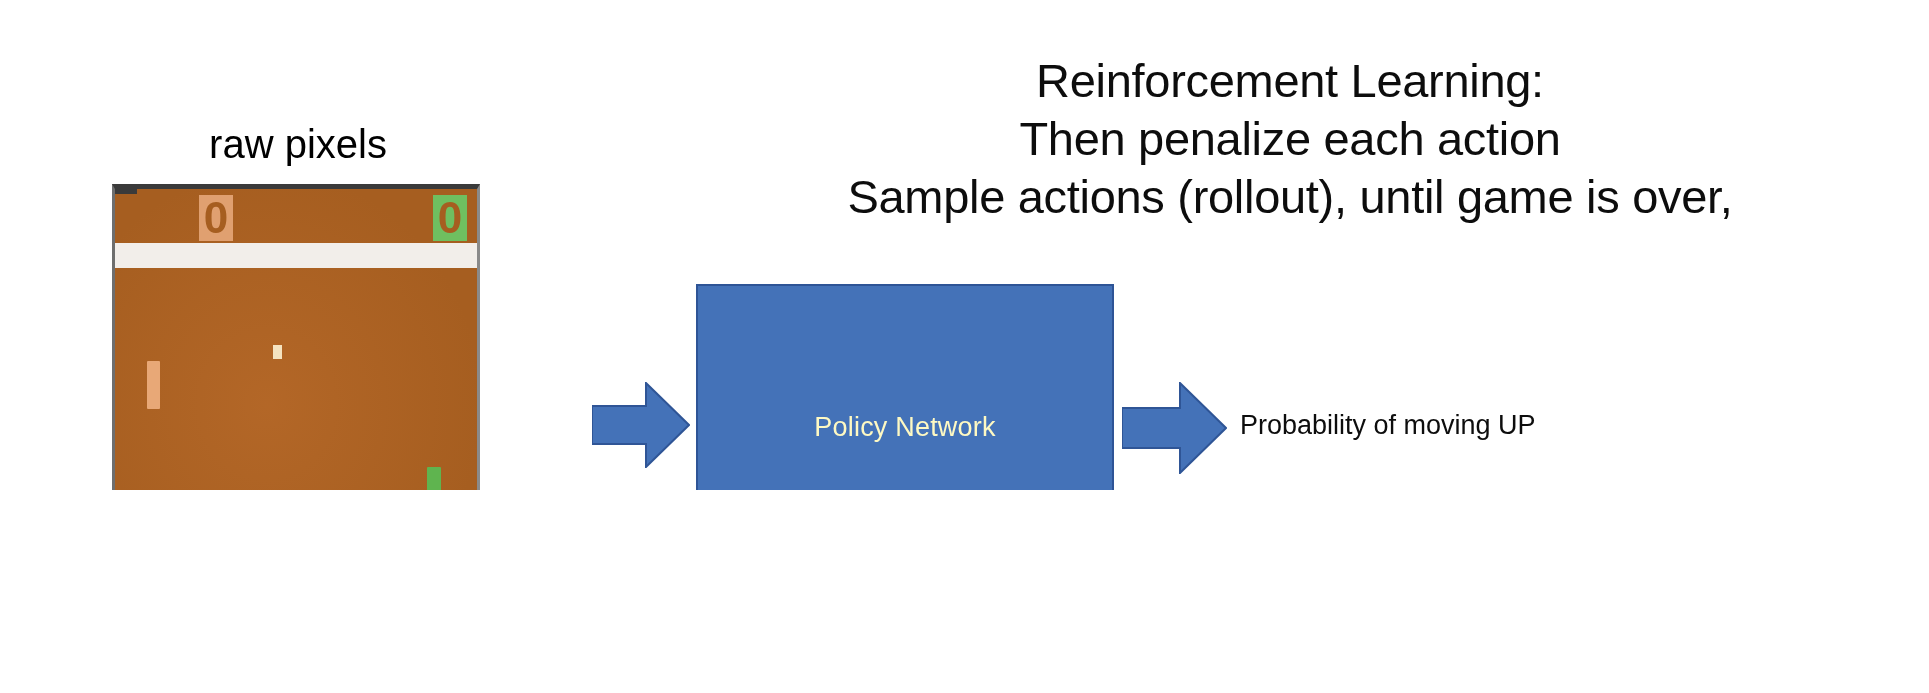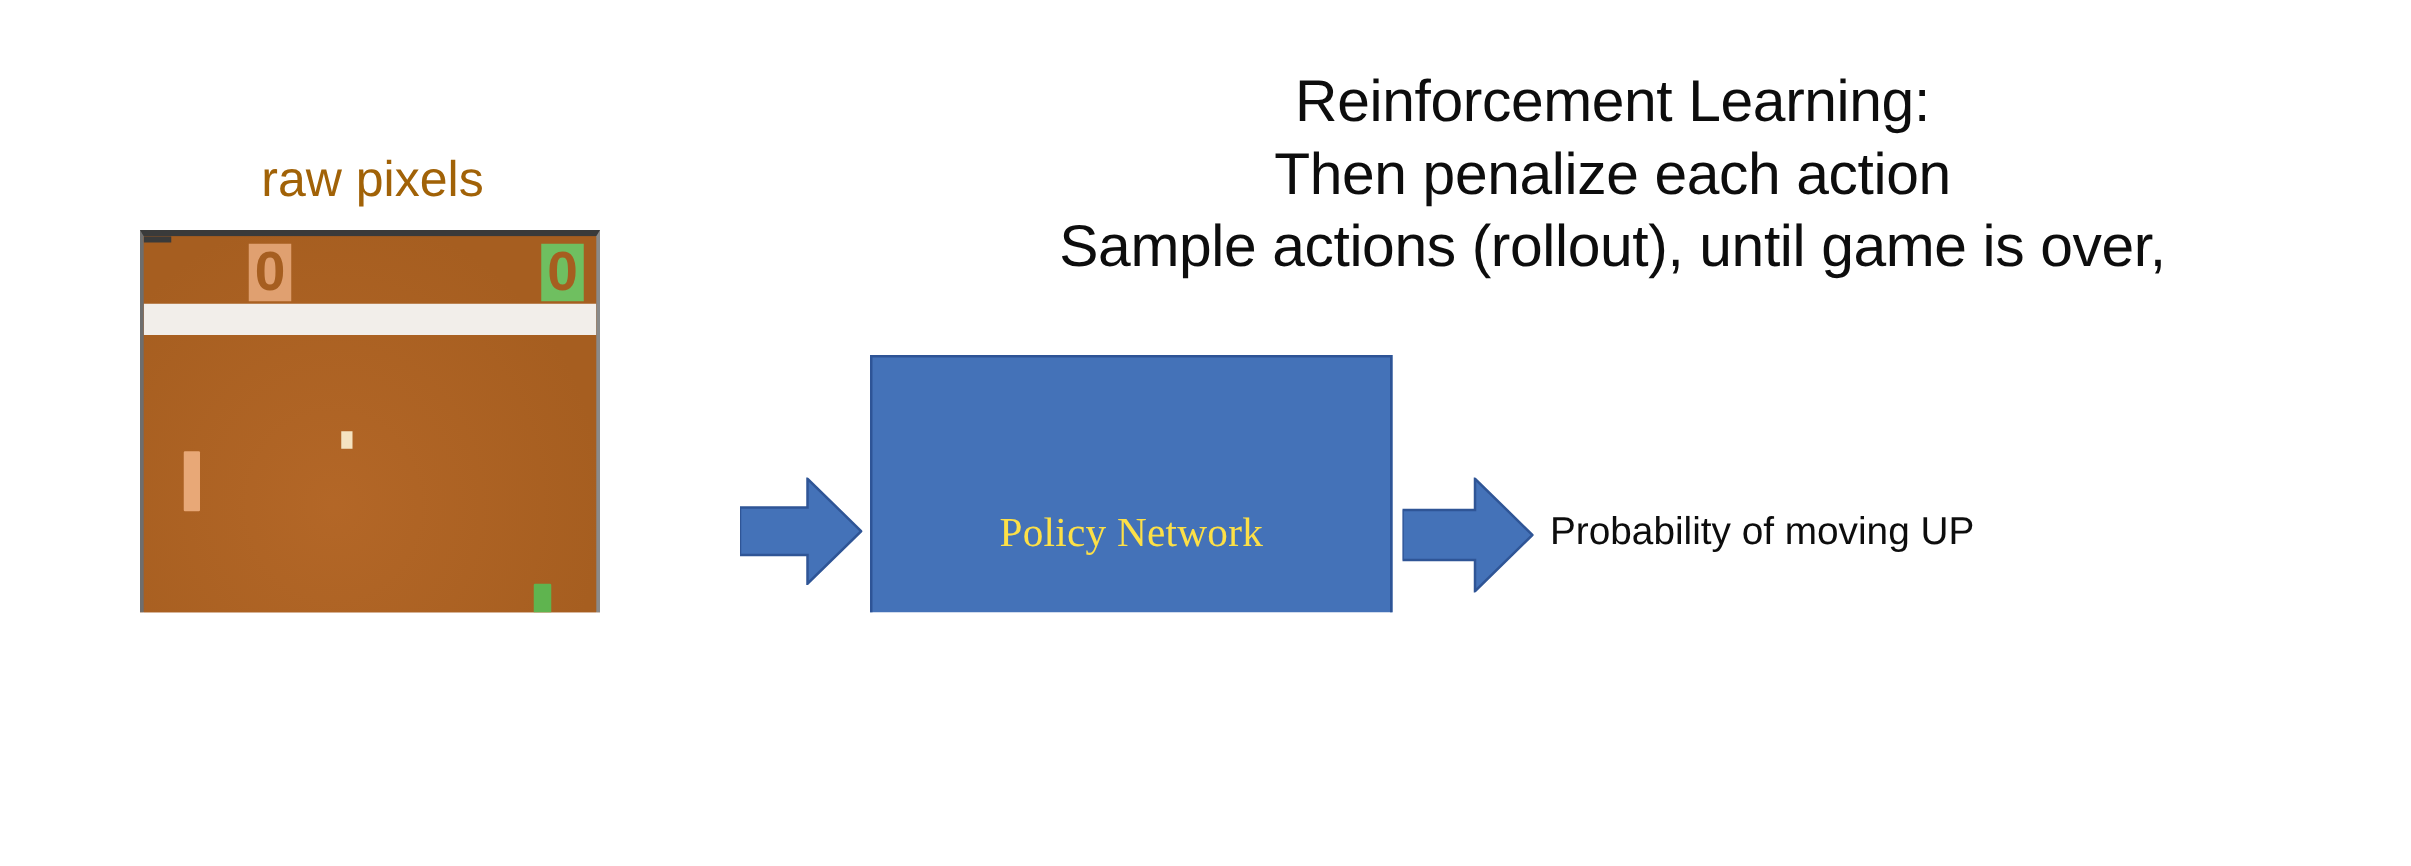--- a/index.html
+++ b/index.html
@@ -38,21 +38,21 @@
   
   .raw-caption {
     position: absolute;
     left: 112px;
     top: 120px;
     width: 372px;
     text-align: center;
     font-family: "Liberation Sans", sans-serif;
     font-size: 40px;
     line-height: 48px;
-    color: #a16207;
+    color: #000000;
     font-weight: 400;
   }
 
   
   .game-frame {
     position: absolute;
     left: 112px;
     top: 184px;
     width: 368px;
     height: 489px;
@@ -159,34 +159,34 @@
     width: 418px;
     height: 287px;
     background: #4472b8;
     border: 2px solid #2e5496;
     box-sizing: border-box;
     display: flex;
     align-items: center;
     justify-content: center;
   }
   .policy-label {
-    color: #fde047;
-    font-family: Liberation Serif, serif;
-    font-size: 33px;
+    color: #fef9c3;
+    font-family: Liberation Sans, sans-serif;
+    font-size: 27px;
     font-weight: 400;
     letter-spacing: 0.2px;
   }
 
   
   .output-label {
     position: absolute;
     left: 1240px;
     top: 405px;
     font-family: "Liberation Sans", sans-serif;
-    font-size: 31px;
+    font-size: 27px;
     line-height: 40px;
     color: #0d0d0d;
     white-space: nowrap;
   }
 
   
   .black-bar {
     position: absolute;
     background: #000000;
     top: 673px;

